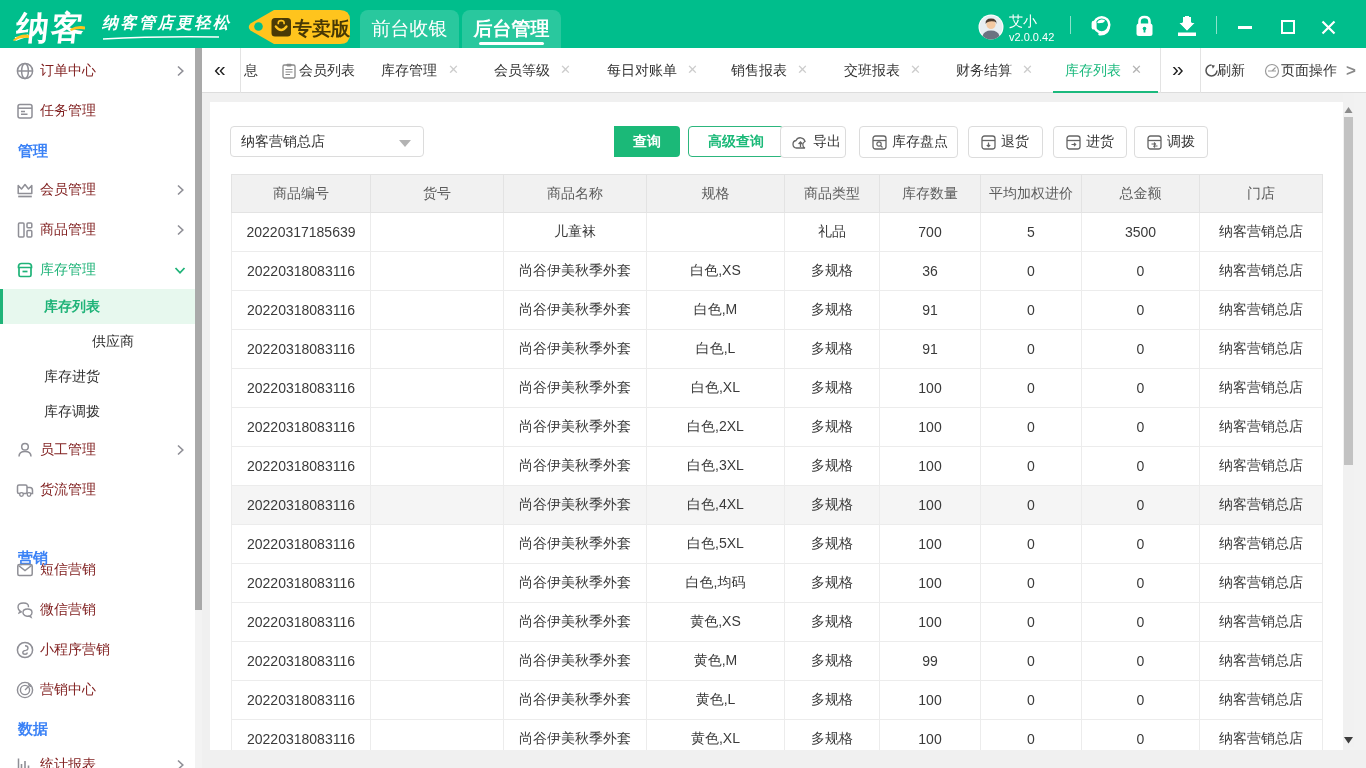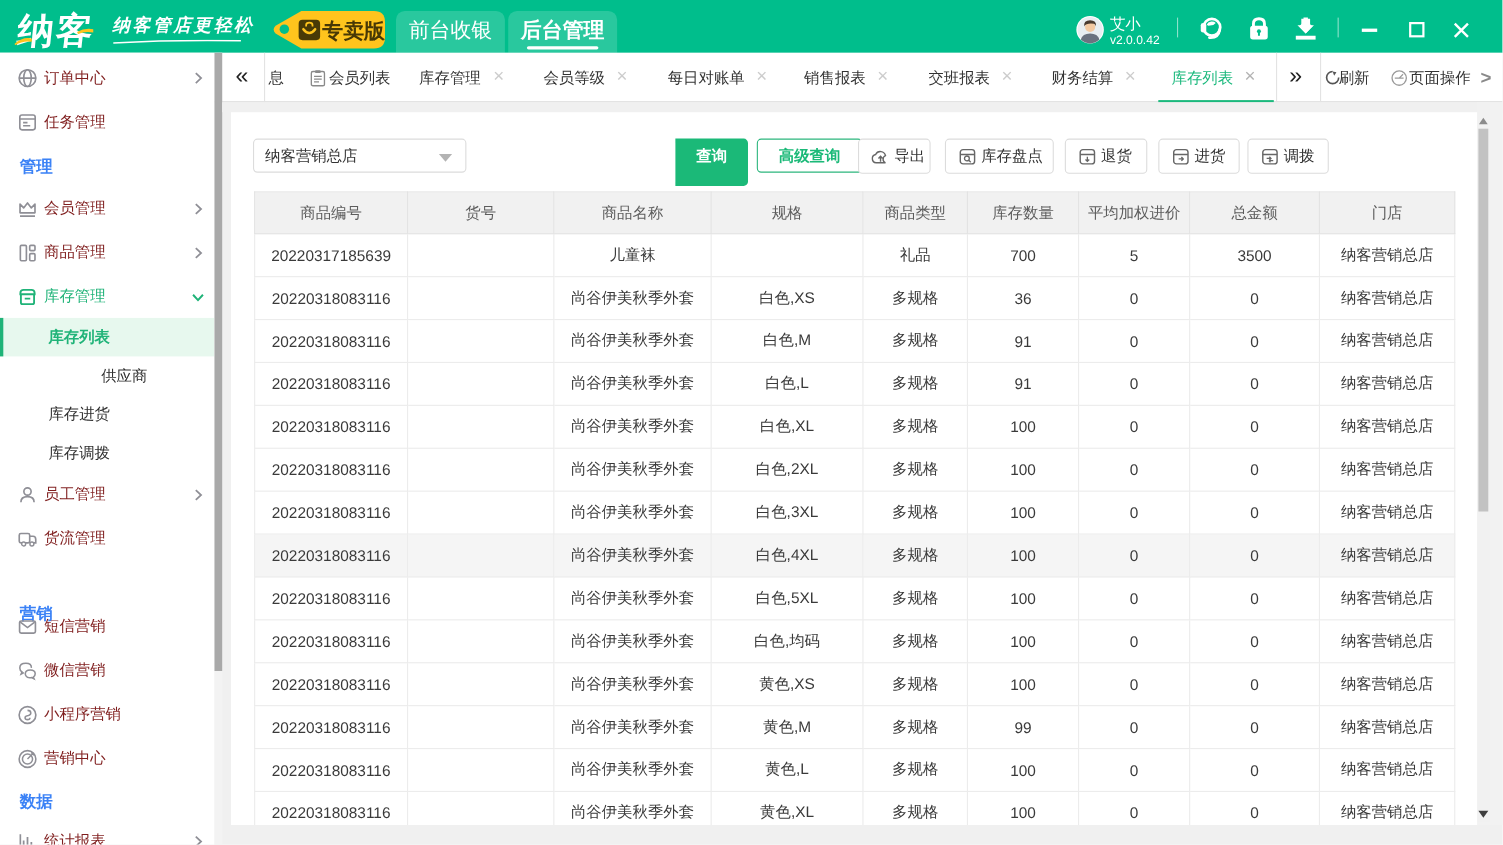--- a/index.html
+++ b/index.html
@@ -49,21 +49,21 @@
 #gap{position:absolute;left:202px;top:93px;width:1164px;height:9px;background:#f0f0f0;}
 #panel{position:absolute;left:210px;top:102px;width:1133px;height:648px;background:#fff;overflow:hidden;}
 #rsbarea{position:absolute;left:1343px;top:93px;width:23px;height:657px;background:#f2f2f2;}
 #rsbtrack{position:absolute;left:1343px;top:93px;width:11px;height:654px;background:#f1f1f1;}
 #rsbthumb{position:absolute;left:1344px;top:117px;width:9px;height:348px;background:#c2c2c2;}
 #ddl{position:absolute;left:20px;top:24px;width:194px;height:31px;border:1px solid #dcdcdc;border-radius:4px;background:#fff;}
 #ddl span{position:absolute;left:10px;top:6px;font-size:14px;color:#333;}
 #ddl .caret{position:absolute;right:12px;top:13px;width:0;height:0;border-left:6px solid transparent;border-right:6px solid transparent;border-top:7px solid #b3b3b3;}
 #srch{position:absolute;left:225px;top:24px;width:245px;height:31px;border:1px solid #dcdcdc;border-radius:4px;background:#fff;}
 #srch .ph{position:absolute;left:27px;top:7px;font-size:14px;color:#bdbdbd;white-space:nowrap;overflow:hidden;width:150px;}
-#qbtn{position:absolute;left:404px;top:24px;width:66px;height:43px;background:#1bb978;border-radius:0 4px 4px 0;color:#fff;font-size:14px;font-weight:bold;text-align:center;line-height:31px;}
+#qbtn{position:absolute;left:404px;top:24px;width:66px;height:31px;background:#1bb978;border-radius:0 4px 4px 0;color:#fff;font-size:14px;font-weight:bold;text-align:center;line-height:31px;}
 #advbtn{position:absolute;left:478px;top:24px;width:96px;height:31px;border:1px solid #2cb67d;border-radius:4px;color:#1bb978;font-size:14px;font-weight:bold;text-align:center;line-height:29px;background:#fff;}
 .obtn{position:absolute;top:24px;height:32px;border:1px solid #dcdcdc;border-radius:4px;background:#fff;font-size:14px;color:#333;}
 .obtn .lbl{position:absolute;left:32px;top:50%;transform:translateY(-50%);white-space:nowrap;}
 .obtn .ic{position:absolute;left:11px;top:7px;width:17px;height:17px;}
 
 
 #tbl{position:absolute;left:21px;top:72px;width:1091px;border-collapse:collapse;table-layout:fixed;}
 #tbl th{background:#f1f1f1;height:38px;font-size:14px;font-weight:normal;color:#5c5c5c;border:1px solid #e3e3e3;}
 #tbl td{height:39px;font-size:14px;color:#3a3a3a;text-align:center;border:1px solid #ececec;background:#fff;}
 #tbl tr.hl td{background:#f5f5f5;}

